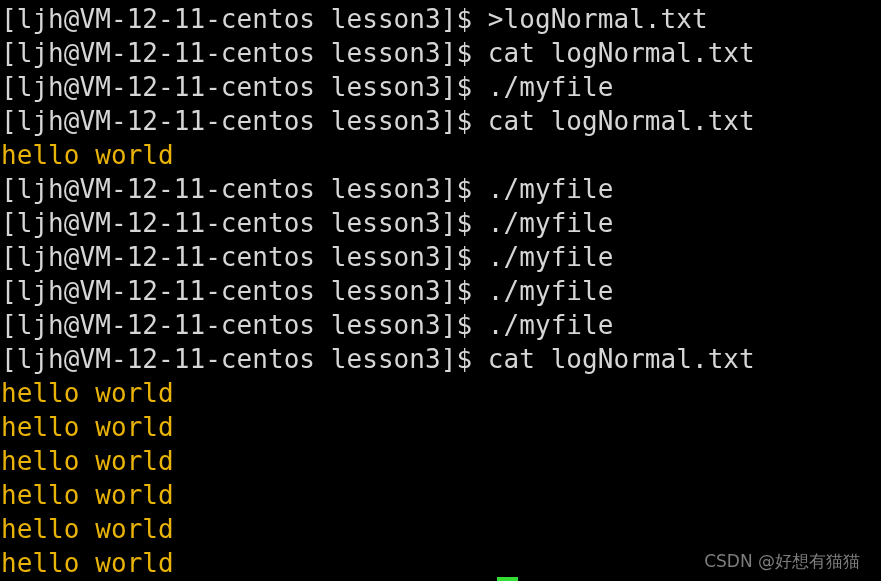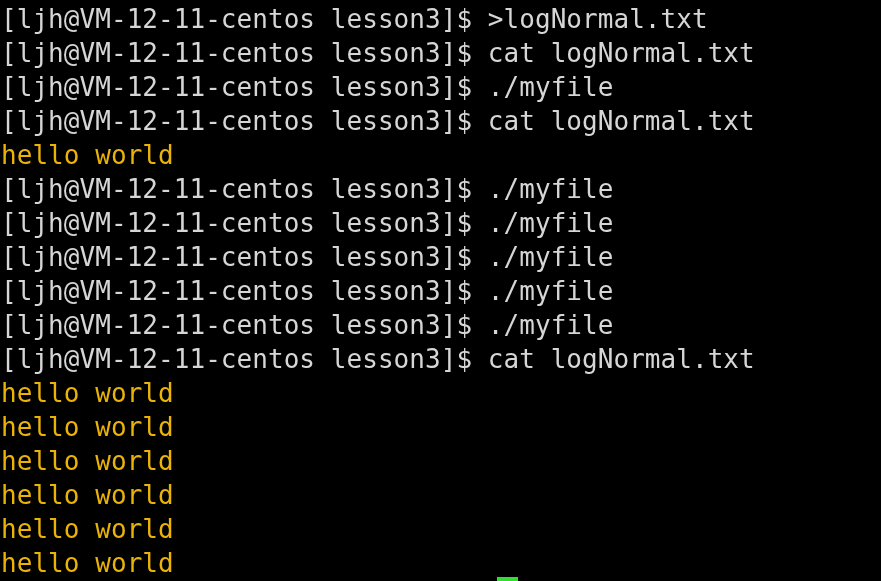--- a/index.html
+++ b/index.html
@@ -79,13 +79,14 @@
       <div class="line"><span class="prompt">[ljh@VM-12-11-centos lesson3]$ </span><span class="cmd">./myfile</span></div>
       <div class="line"><span class="prompt">[ljh@VM-12-11-centos lesson3]$ </span><span class="cmd">cat logNormal.txt</span></div>
       <div class="line out"><span>hello world</span></div>
       <div class="line out"><span>hello world</span></div>
       <div class="line out"><span>hello world</span></div>
       <div class="line out"><span>hello world</span></div>
       <div class="line out"><span>hello world</span></div>
       <div class="line out"><span>hello world</span></div>
     </div>
   <div id="cursor" style="background: rgb(51, 221, 51);"></div>
+  <div id="watermark" style="color: rgb(125, 125, 125);">CSDN @好想有猫猫</div>
 </div>
 
 </body></html>

